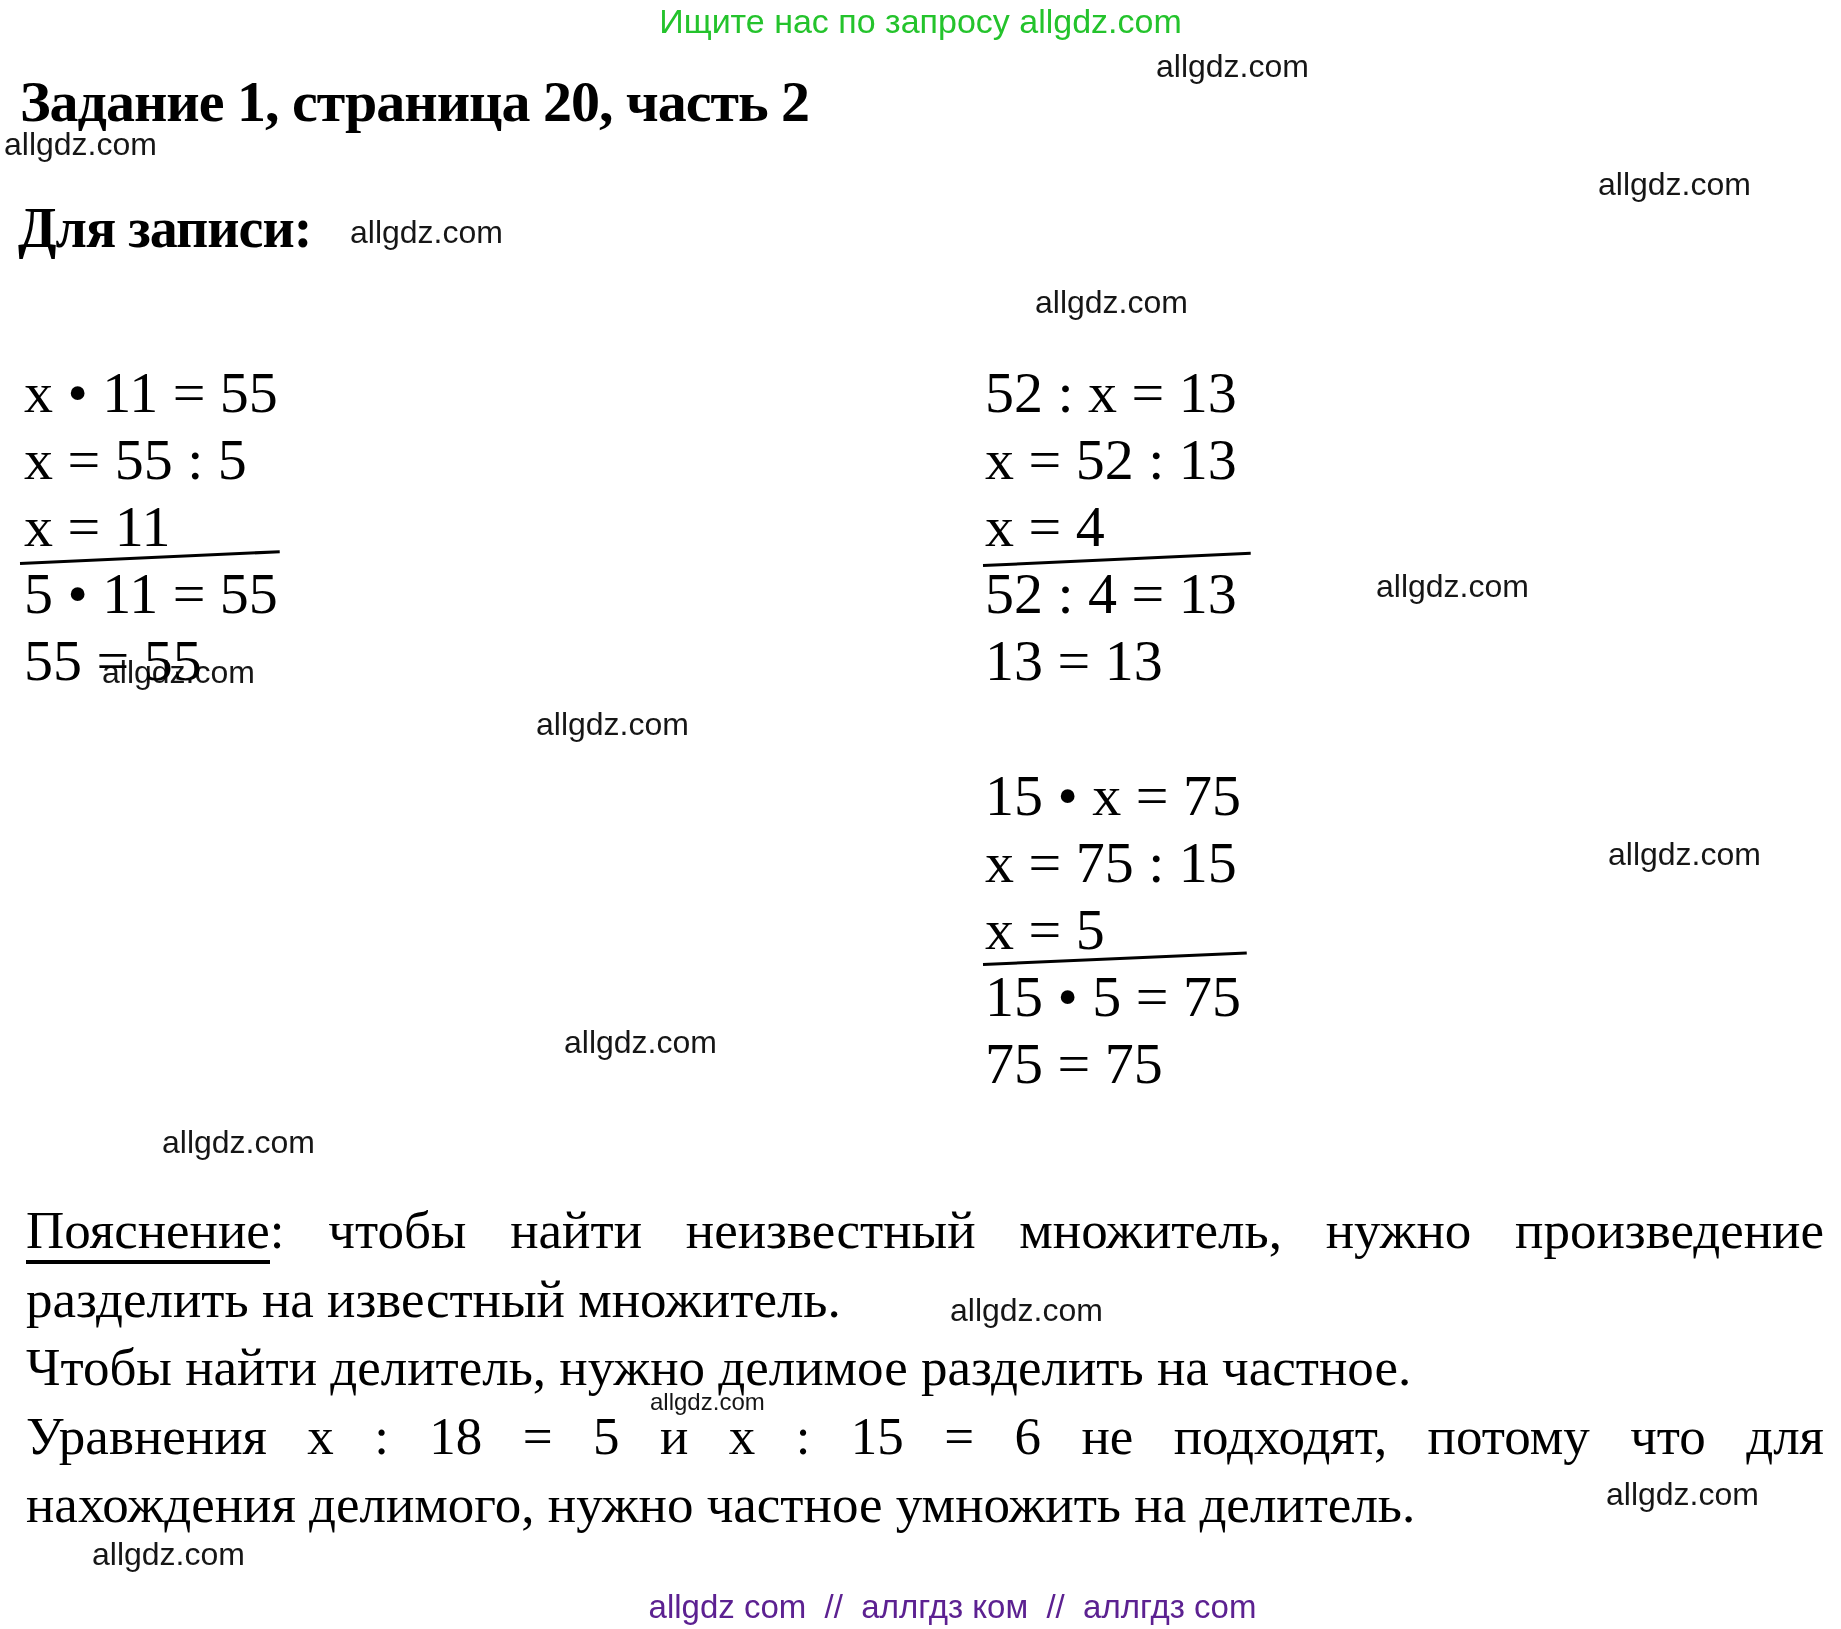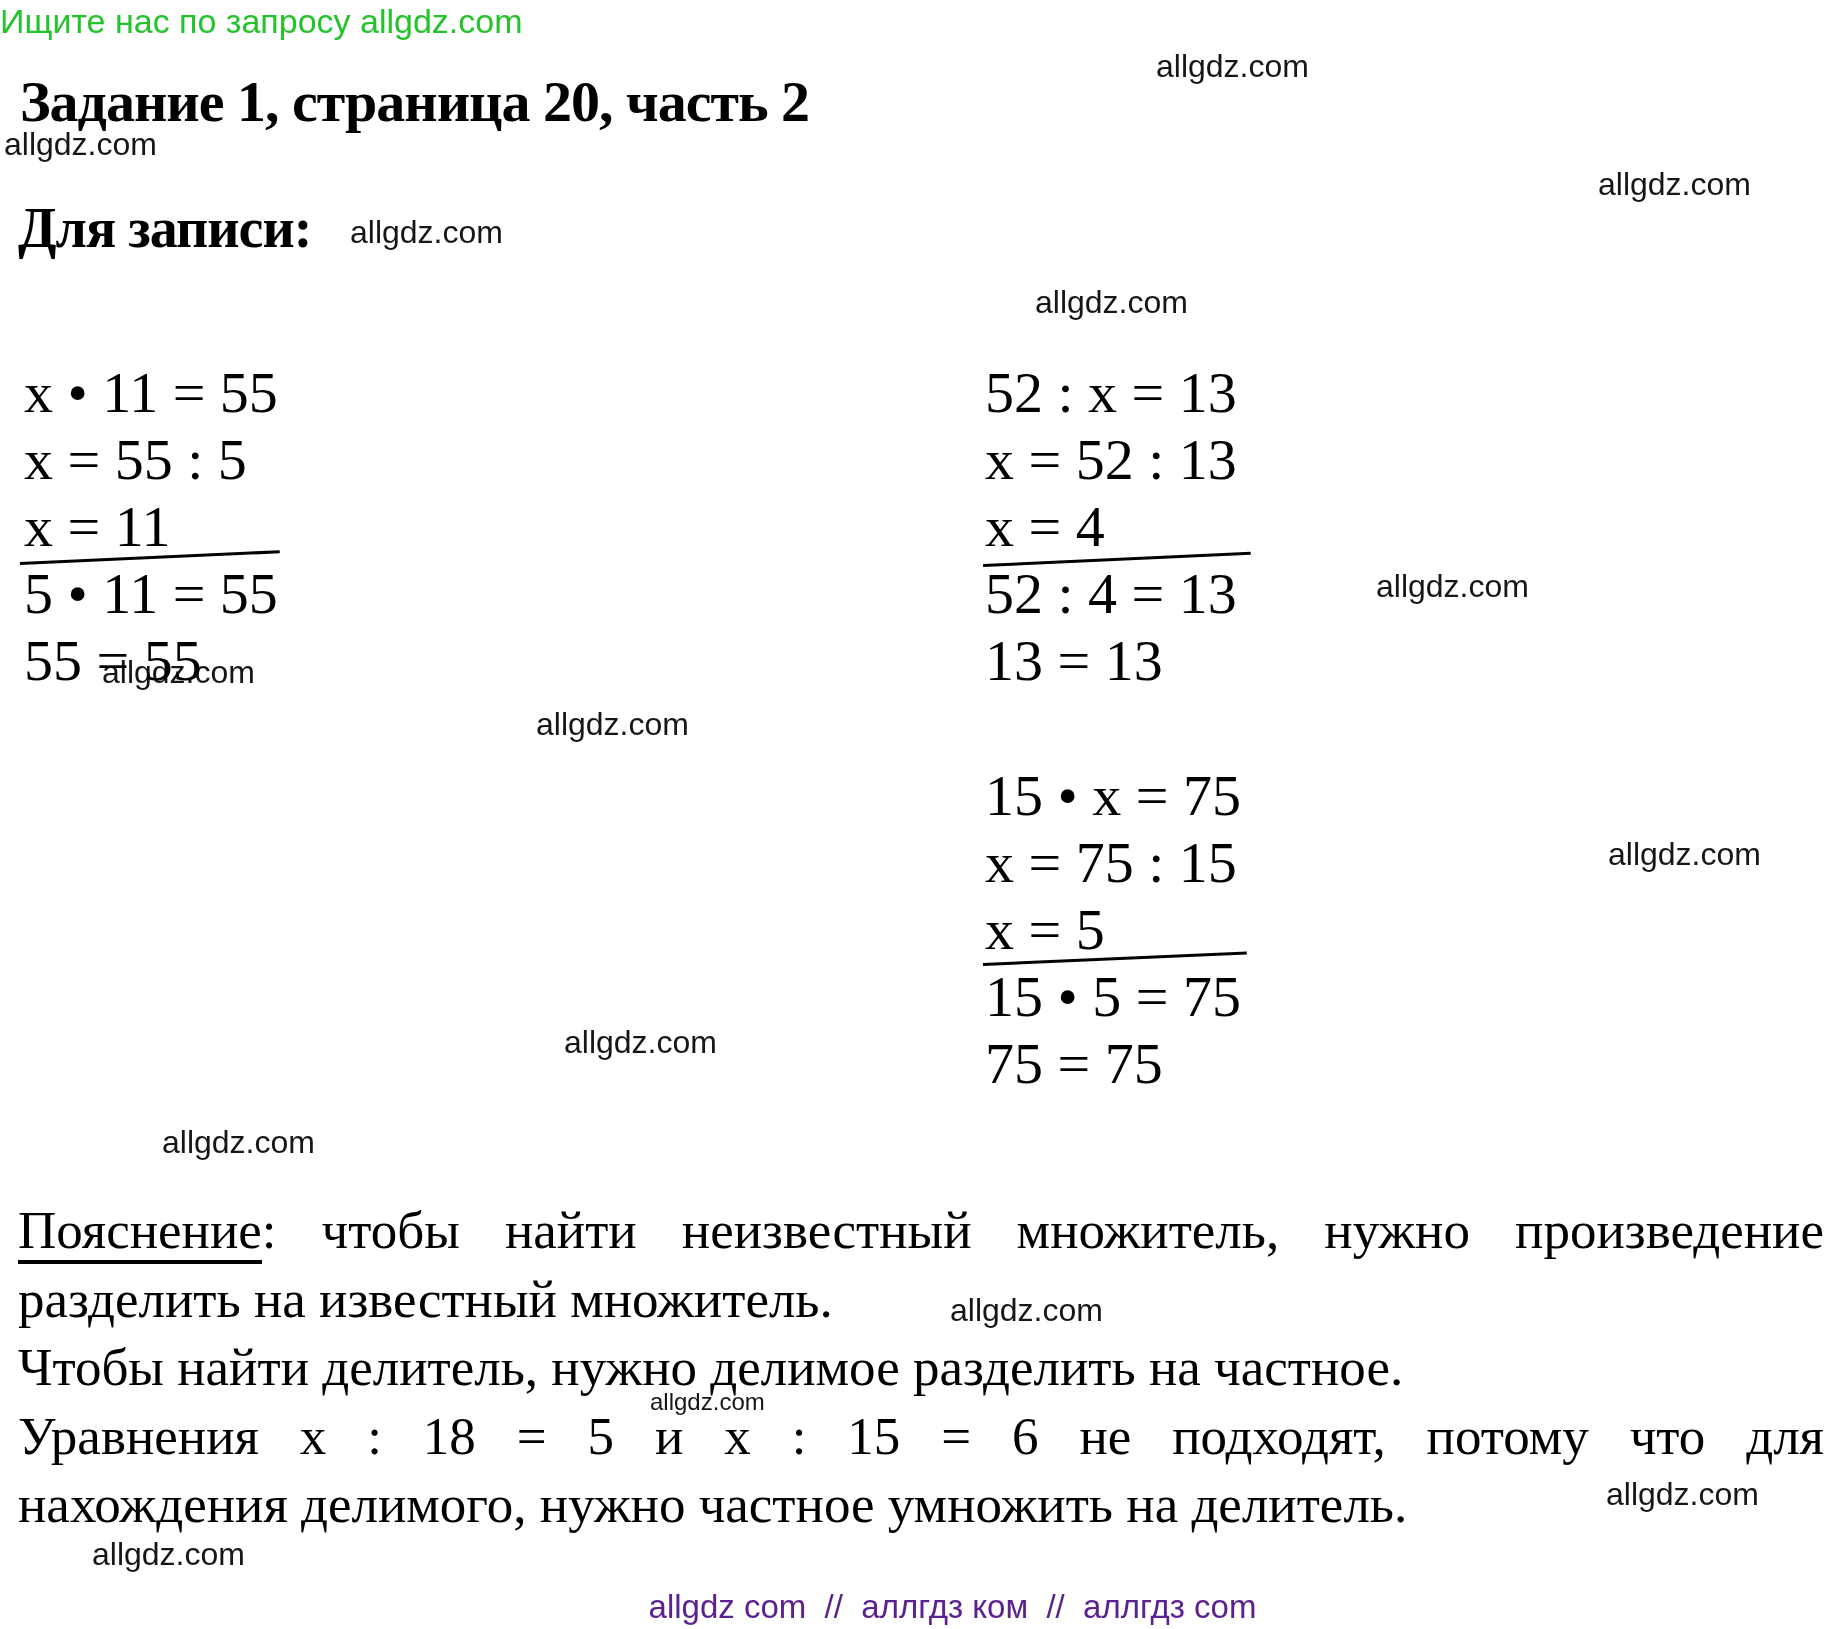--- a/index.html
+++ b/index.html
@@ -6,20 +6,21 @@
   .canvas{
     position:relative;
     width:1841px;height:1629px;
     background:#ffffff;
     overflow:hidden;
     font-family:"Liberation Serif", serif;
     color:var(--ink,#000);
   }
   .green-notice{
     position:absolute;top:2px;left:0;width:100%;
+    text-align:center;
     font-family:"Liberation Sans", sans-serif;
     font-size:34px;color:var(--green,#24c32c);
   }
   .page-title{
     position:absolute;left:20px;top:68px;
     font-weight:bold;font-size:58px;letter-spacing:-1px;
     white-space:nowrap;
     text-align:center;
   }
   .section-heading{
@@ -43,21 +44,21 @@
   .eq-line{height:67px;}
   .eq-rule{
     position:absolute;
     height:3px;background:#000;
     transform-origin:left center;
   }
   .explanation{
     position:absolute;left:18px;top:1196px;width:1806px;
     font-size:53px;line-height:68.5px;
   }
-  .exp-line{white-space:nowrap;}
+  .exp-line{white-space:nowrap;margin-left:8px;}
   .exp-line.just{
     white-space:normal;
     text-align:justify;
     
     text-align-last:justify;
   }
   .u-word{
     border-bottom:4px solid #000;
     padding-bottom:1px;
   }

